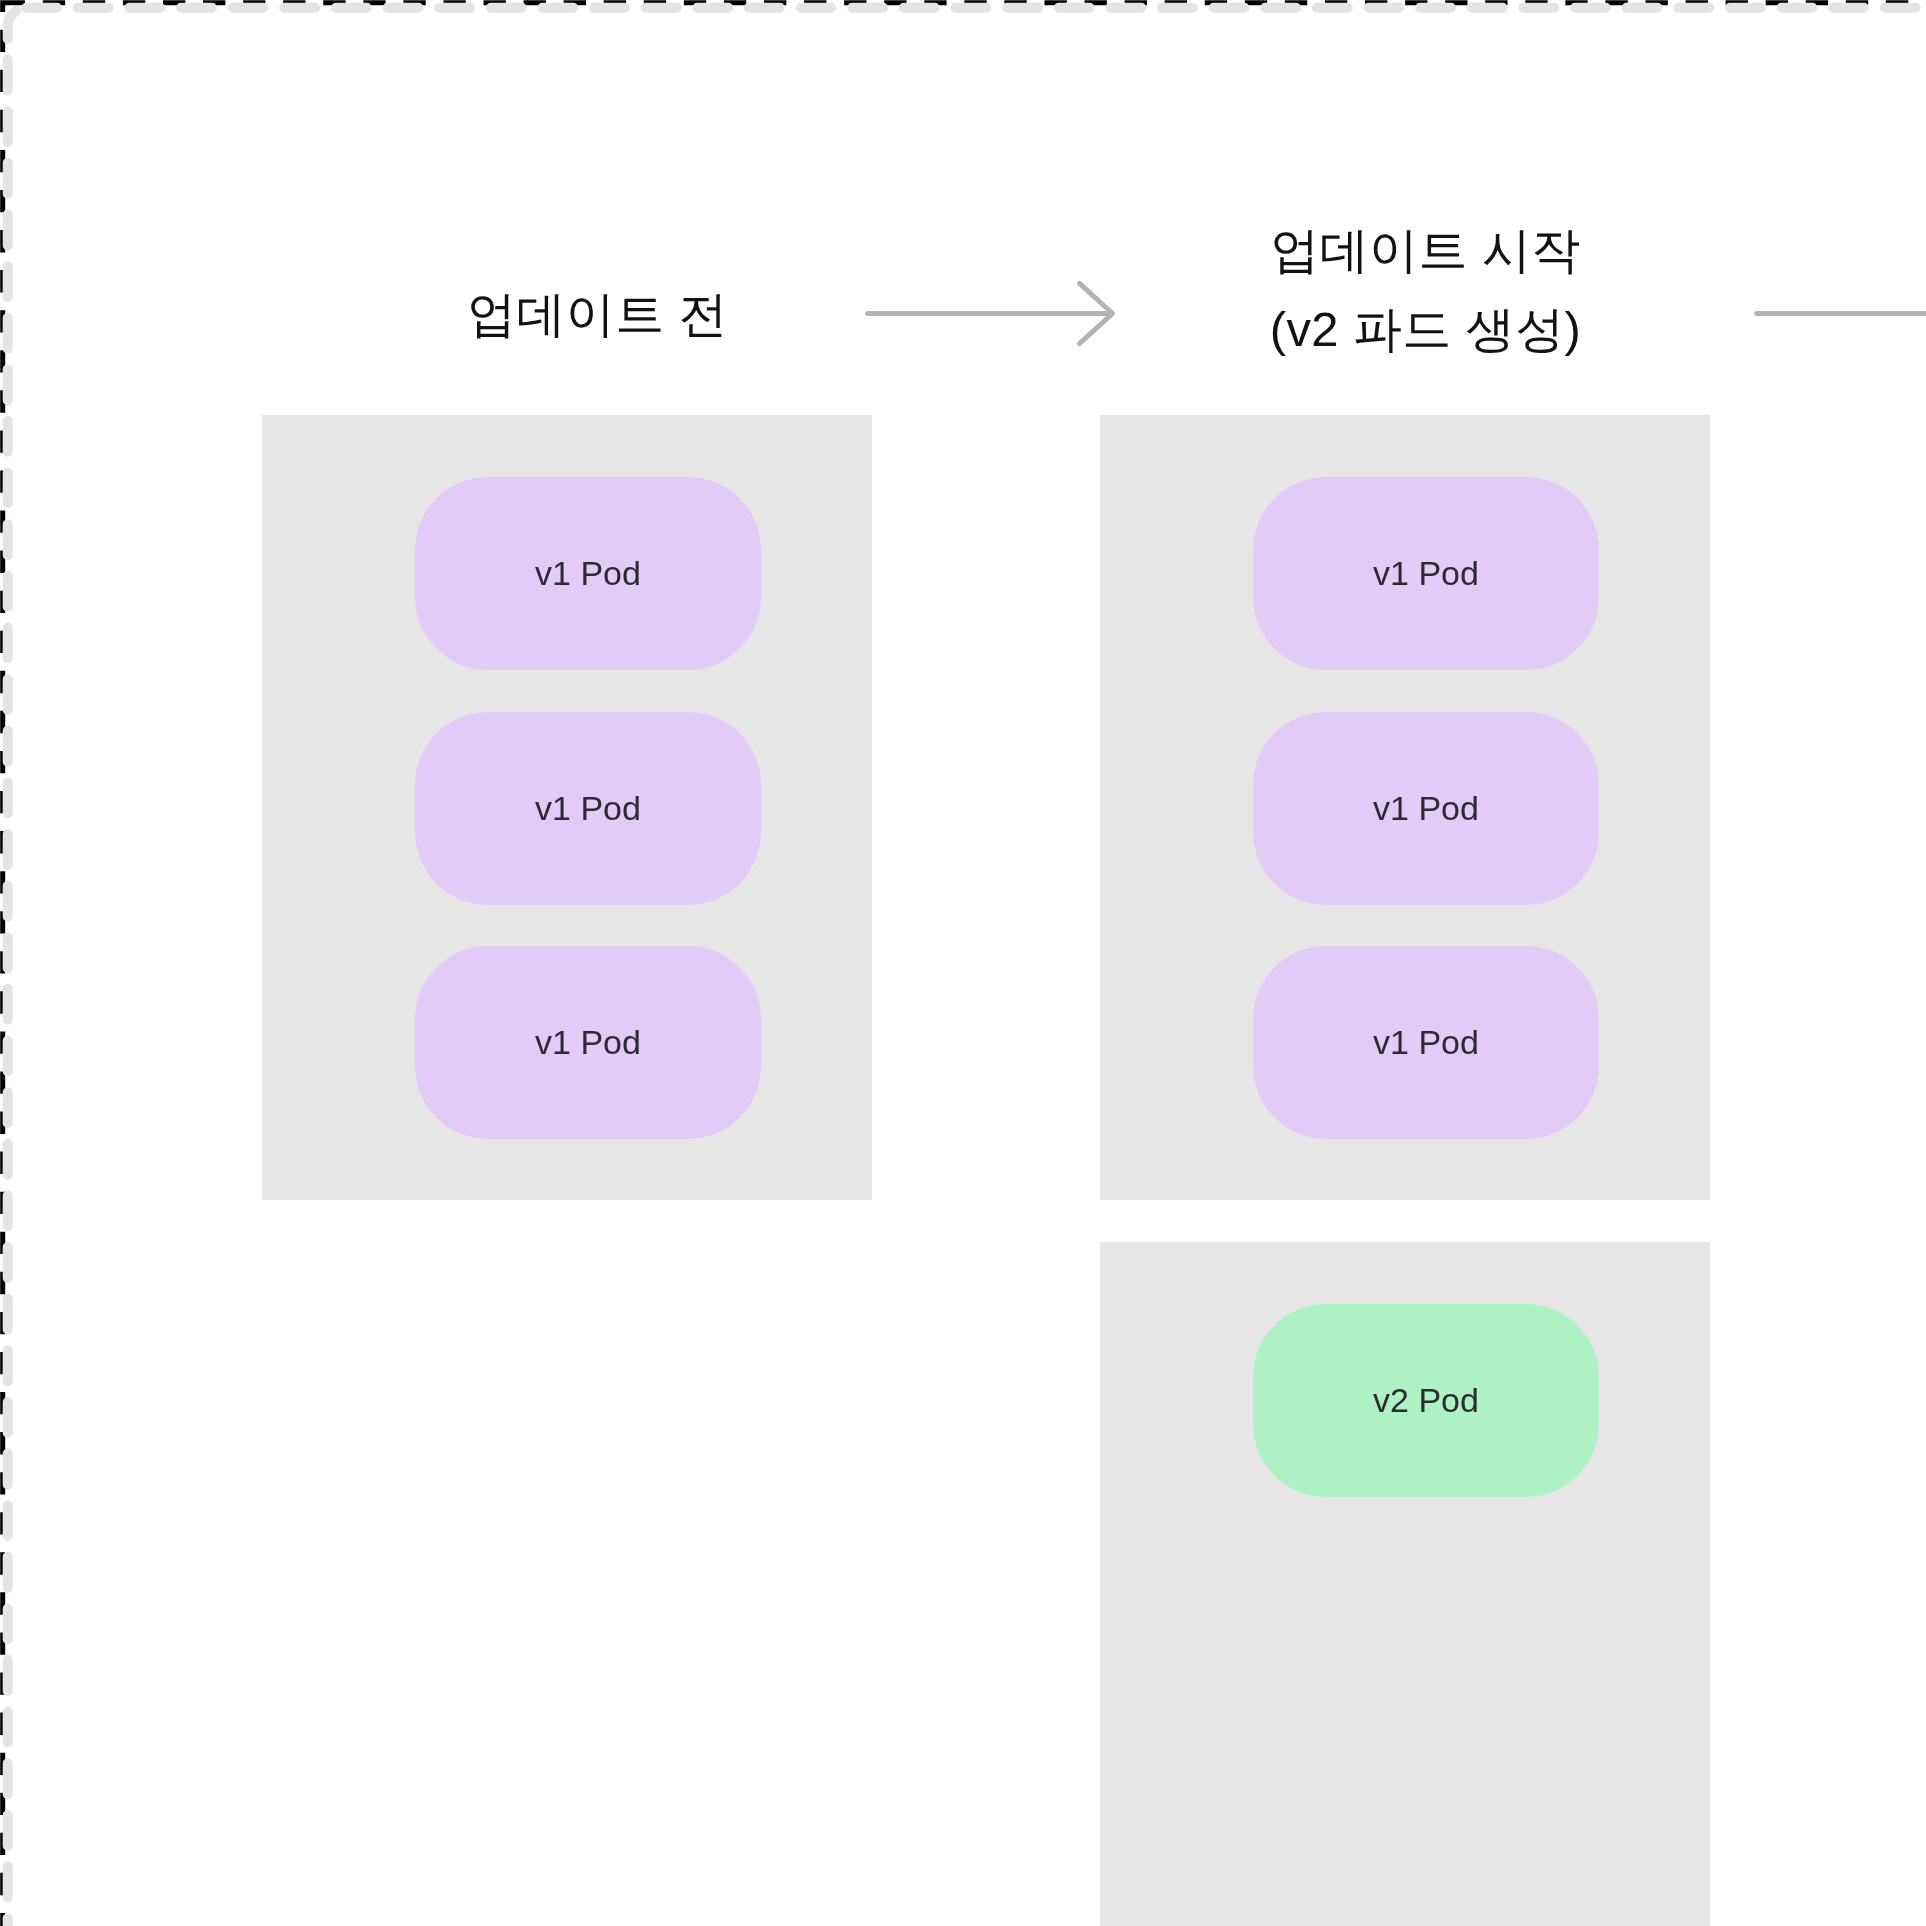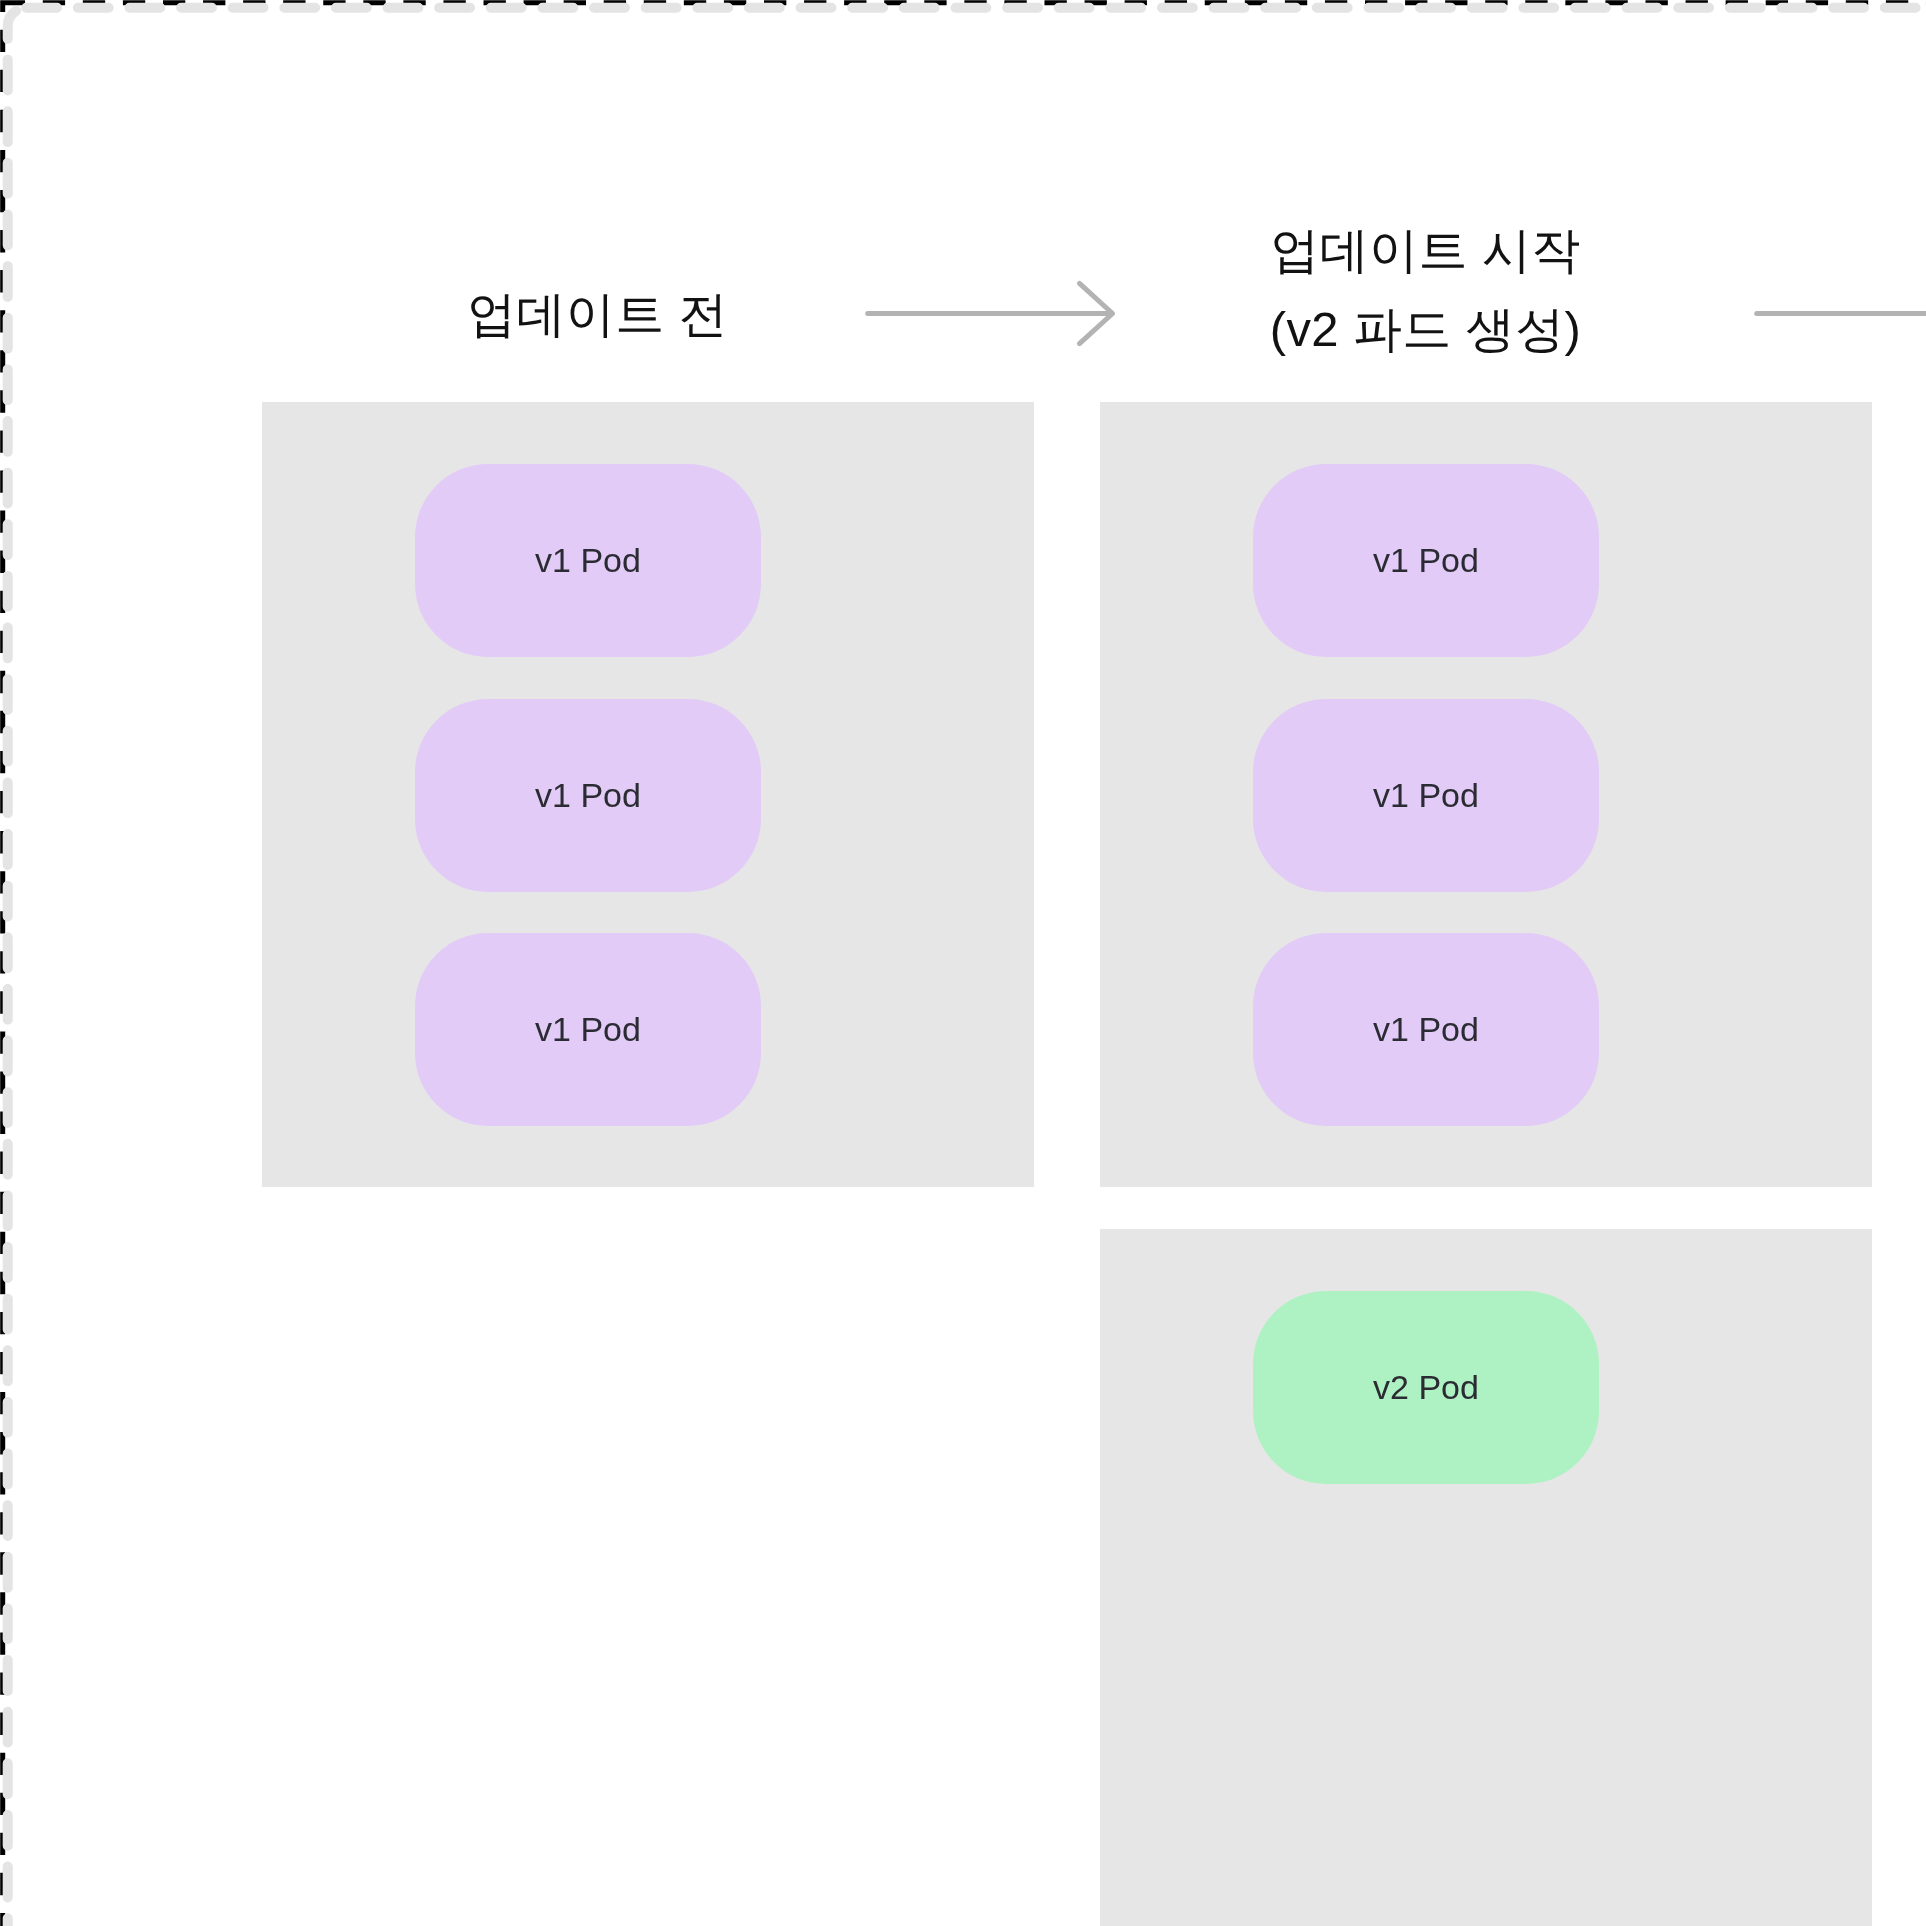--- a/index.html
+++ b/index.html
@@ -64,22 +64,23 @@
     fill: none;
     stroke: var(--arrow, #b3b3b3);
     stroke-width: 13;
     stroke-linecap: round;
     stroke-linejoin: round;
   }
 
   
   .panel {
     position: absolute;
-    width: 772px;
+    width: 610px;
     background: var(--panel_bg, #e6e6e6);
+    margin-top: 13px;
   }
   #panel-before      { left: 262px;  top: 402px; height: 785px; }
   #panel-step2-old   { left: 1100px; top: 402px; height: 785px; }
   #panel-step2-new   { left: 1100px; top: 1229px; height: 782px; }
 
   
   .pod {
     position: absolute;
     left: 153px;
     width: 346px;

